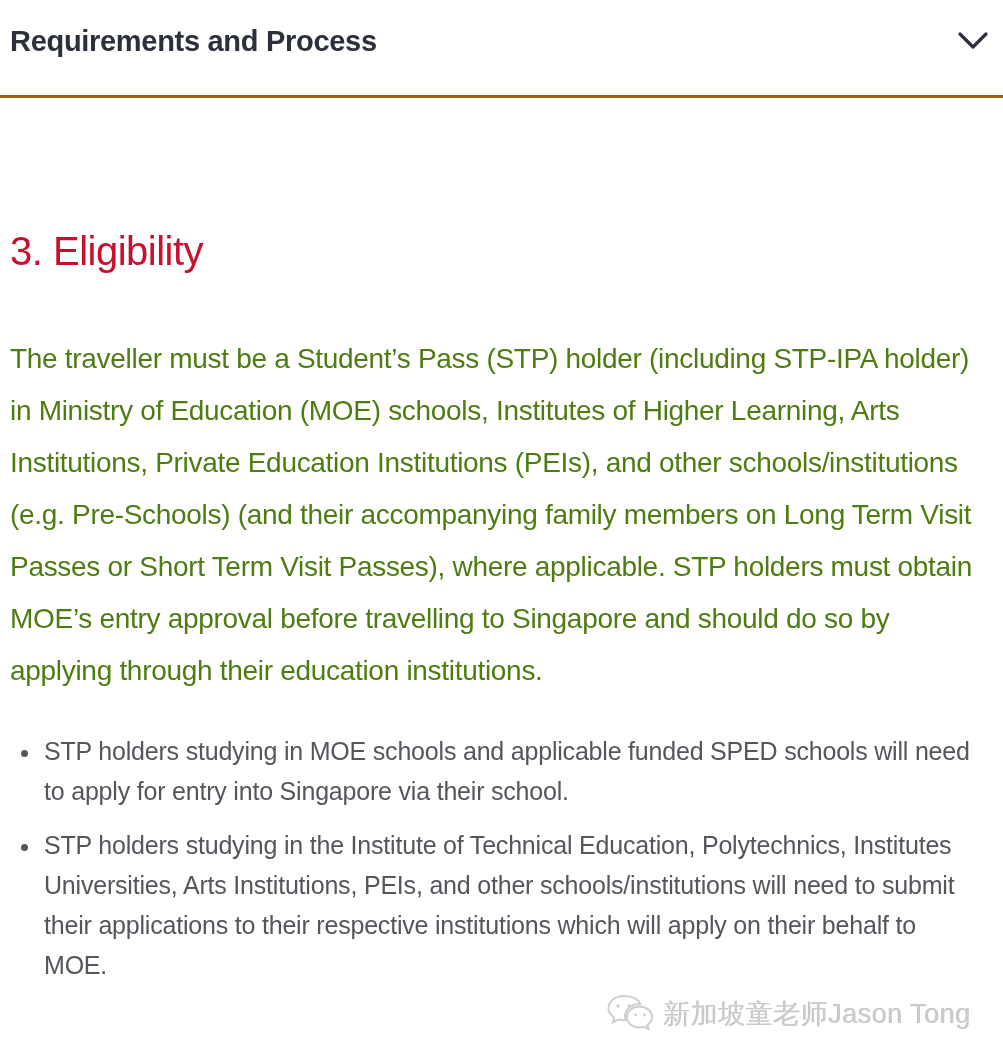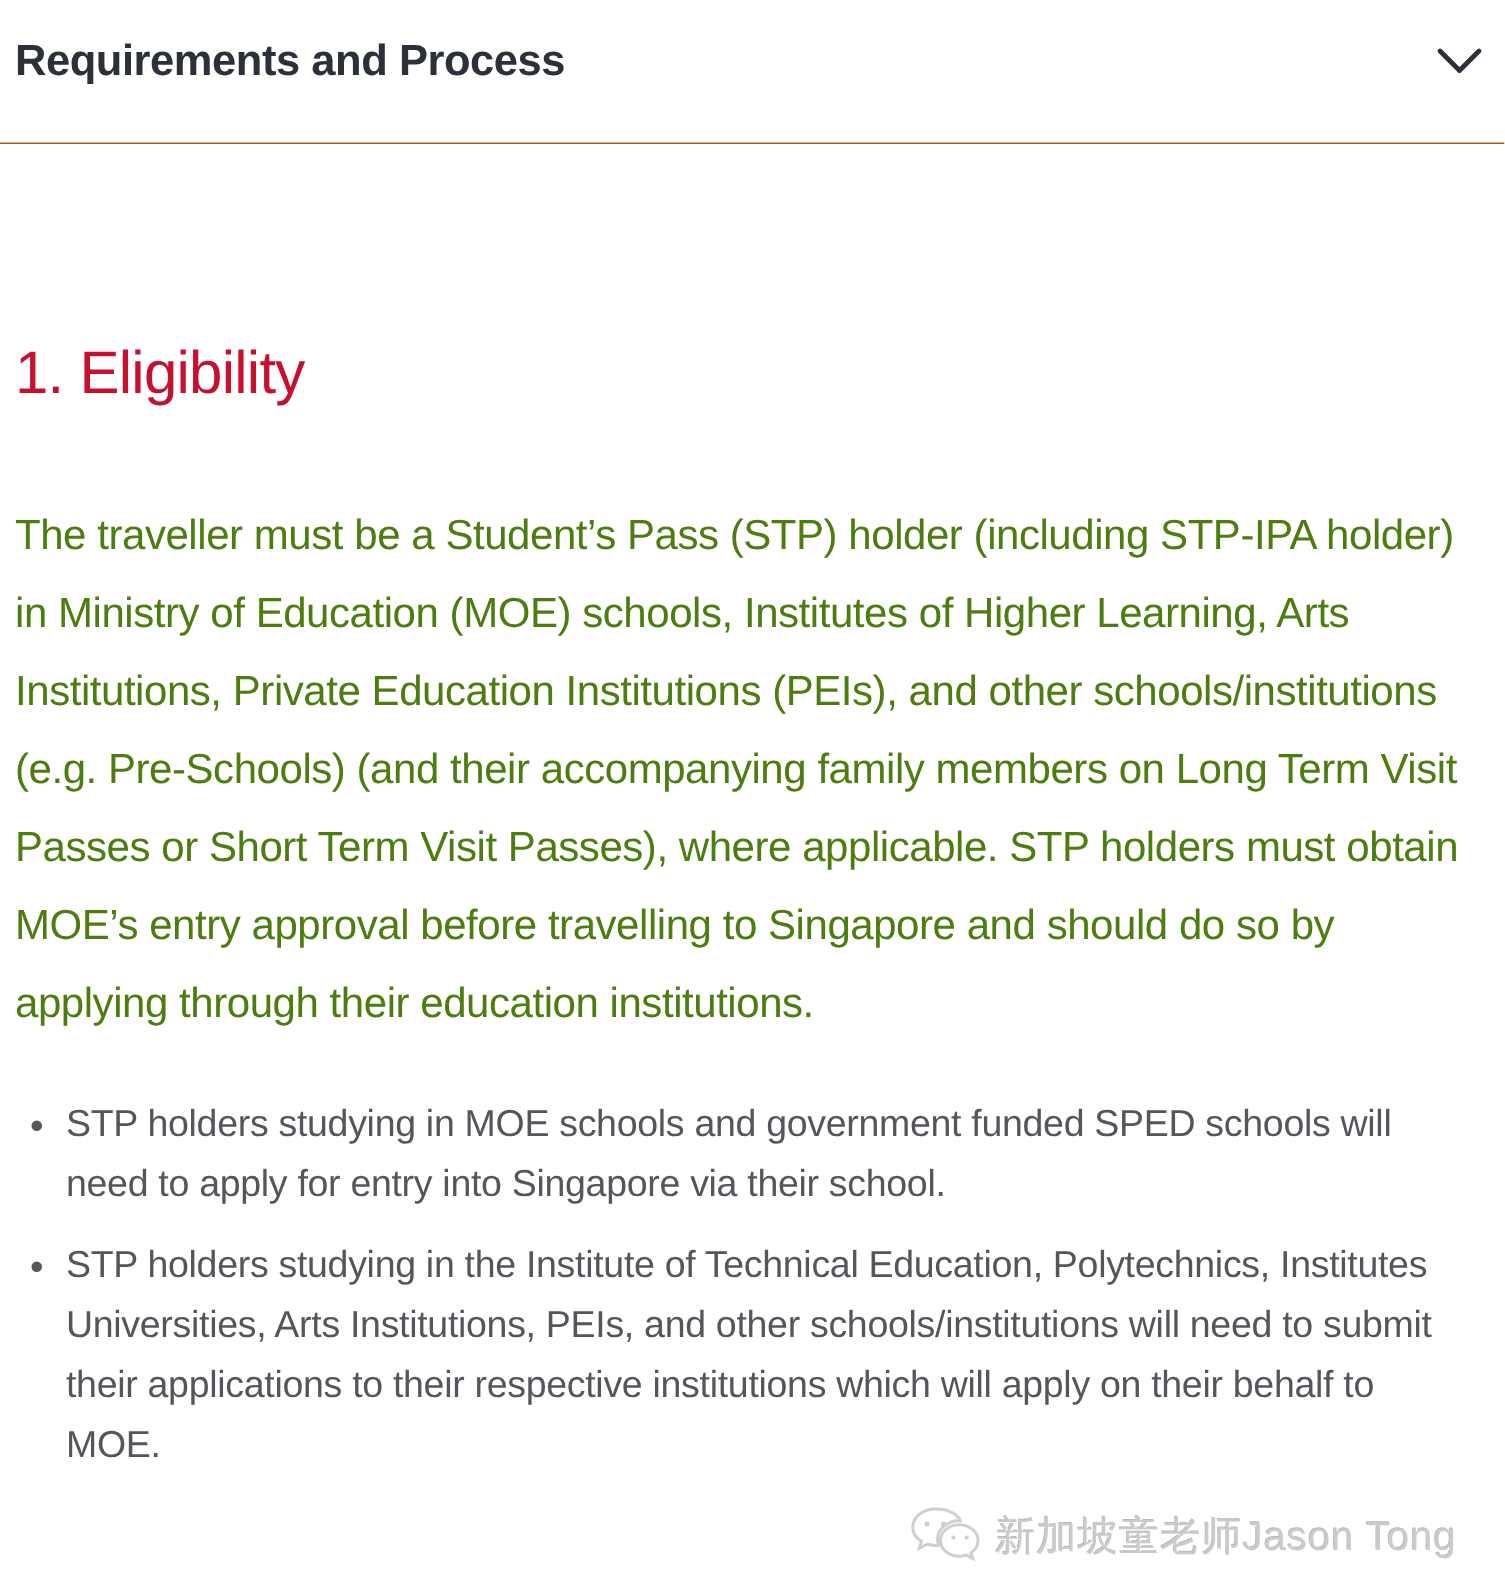--- a/index.html
+++ b/index.html
@@ -12,21 +12,21 @@
     font-family: "Liberation Sans", "DejaVu Sans", sans-serif;
     -webkit-font-smoothing: antialiased;
   }
 
   
   .accordion-header {
     display: flex;
     align-items: center;
     justify-content: space-between;
     padding: 24px 10px 37px 10px;
-    border-bottom: 1px solid #a16207;
+    border-bottom: 3px solid #a16207;
     cursor: pointer;
   }
   .accordion-title {
     font-size: 29px;
     line-height: 34px;
     font-weight: bold;
     color: #2b303b;
     letter-spacing: -0.3px;
   }
   .chevron {
@@ -72,21 +72,21 @@
   }
   .bullet-list li::marker {
     color: #55565c;
     font-size: 22px;
   }
 
   
   .watermark {
     position: absolute;
     right: 32px;
-    bottom: 4px;
+    bottom: 14px;
     display: flex;
     align-items: center;
     gap: 8px;
     pointer-events: none;
   }
   .watermark-icon { flex: 0 0 auto; opacity: 0.85; }
   .watermark-text {
     font-size: 27px;
     color: #cacbcd;
     text-shadow: 1px 1px 0 #ffffff, -0.5px -0.5px 0 #b9babc;
@@ -98,26 +98,26 @@
 <body>
 
 <div class="accordion-header">
   <div class="accordion-title">Requirements and Process</div>
   <svg class="chevron" viewBox="0 0 32 20" aria-hidden="true">
     <polyline points="3,3 16,16 29,3" fill="none" stroke="#2b303b" stroke-width="3.2" stroke-linecap="round" stroke-linejoin="round"></polyline>
   </svg>
 </div>
 
 <div class="content">
-  <h1 class="section-heading">1. Eligibility</h1>
+  <h1 class="section-heading">3. Eligibility</h1>
 
   <p class="body-paragraph">The traveller must be a Student’s Pass (STP) holder (including STP-IPA holder) in Ministry of Education (MOE) schools, Institutes of Higher Learning, Arts Institutions, Private Education Institutions (PEIs), and other schools/institutions (e.g. Pre-Schools) (and their accompanying family members on Long Term Visit Passes or Short Term Visit Passes), where applicable. STP holders must obtain MOE’s entry approval before travelling to Singapore and should do so by applying through their education institutions.</p>
 
   <ul class="bullet-list">
-    <li>STP holders studying in MOE schools and government funded SPED schools will need to apply for entry into Singapore via their school.</li>
+    <li>STP holders studying in MOE schools and applicable funded SPED schools will need to apply for entry into Singapore via their school.</li>
     <li>STP holders studying in the Institute of Technical Education, Polytechnics, Institutes Universities, Arts Institutions, PEIs, and other schools/institutions will need to submit their applications to their respective institutions which will apply on their behalf to MOE.</li>
   </ul>
 </div>
 
 <div class="watermark">
   <svg class="watermark-icon" width="50" height="42" viewBox="0 0 50 42" aria-hidden="true">
     <g fill="none" stroke="#c6c7c9" stroke-width="2">
       <path d="M19 3 C10 3 3.5 8.5 3.5 15.2 c0 3.9 2.3 7.2 5.8 9.4 l-1.4 4.6 5.2-2.7 c1.9 0.5 4 0.8 5.9 0.8 0.6 0 1.2 0 1.8-0.1 -0.5-1.2-0.8-2.5-0.8-3.9 0-7 6.6-12.4 14.2-12.4 0.3 0 0.7 0 1 0 C33.6 6.3 27 3 19 3 Z"></path>
       <path d="M34.5 13.5 c-7 0-12.5 4.7-12.5 10.5 0 5.8 5.5 10.5 12.5 10.5 1.6 0 3.2-0.3 4.7-0.7 l4.3 2.2 -1.2-3.8 c2.9-1.9 4.7-4.9 4.7-8.2 0-5.8-5.5-10.5-12.5-10.5 Z"></path>
     </g>

